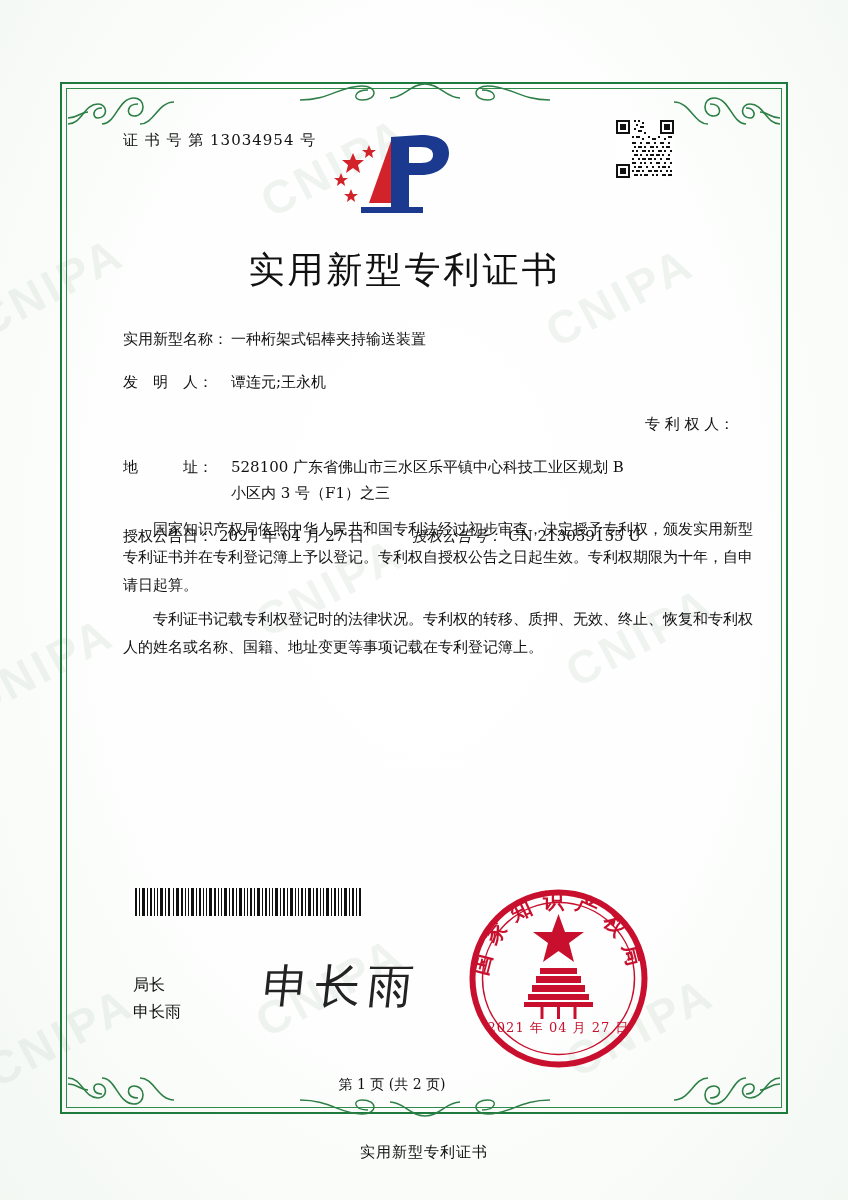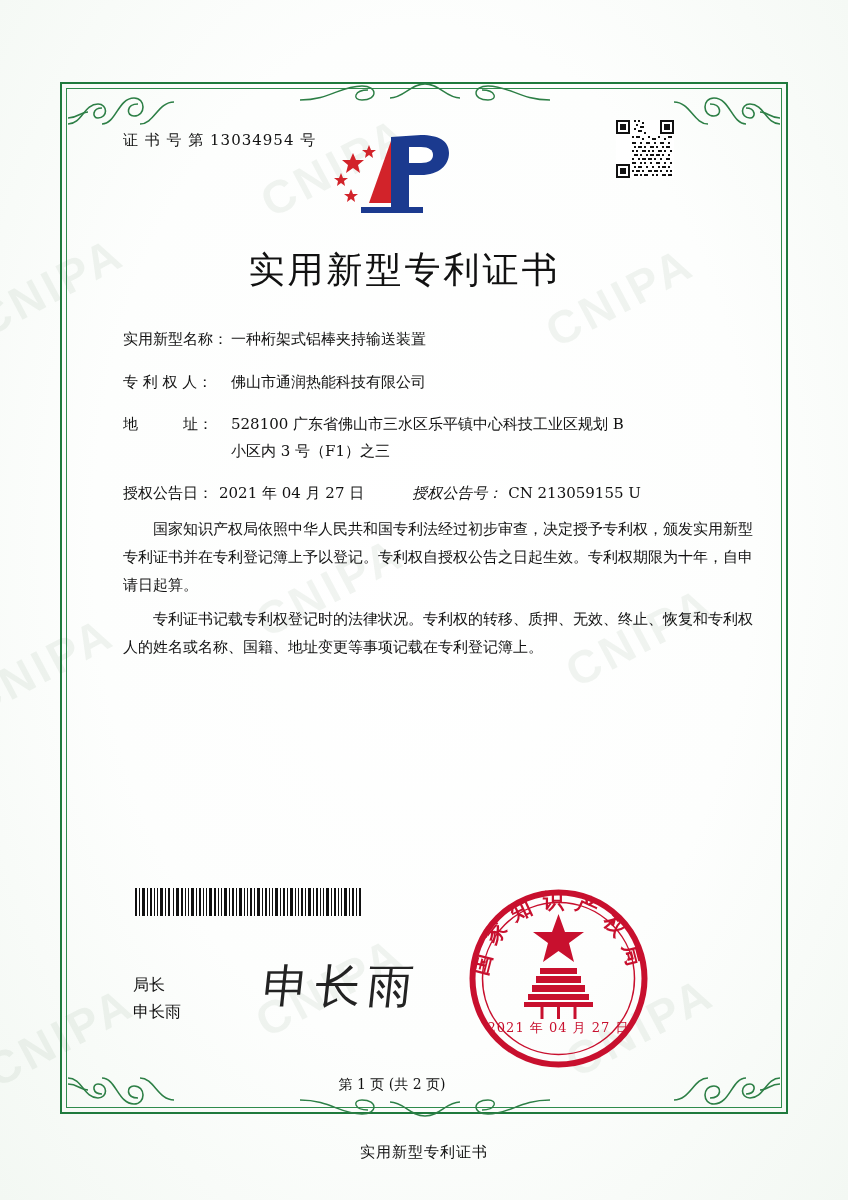--- a/index.html
+++ b/index.html
@@ -332,26 +332,29 @@
 
     <div class="title">实用新型专利证书</div>
 
     <div class="fields">
 
       <div class="frow">
         <div class="flabel">实用新型名称：</div>
         <div class="fvalue">一种桁架式铝棒夹持输送装置</div>
       </div>
 
+      <div class="frow">
+        <div class="flabel">发　明　人：</div>
+        <div class="fvalue">谭连元;王永机</div>
+      </div>
 
 
 
       <div class="frow">
         <div class="flabel">专 利 权 人：</div>
-        <div class="fvalue">佛山市通润热能科技有限公司</div>
       </div>
 
       <div class="frow">
         <div class="flabel">地　　　址：</div>
         <div class="fvalue">
           <span>528100 广东省佛山市三水区乐平镇中心科技工业区规划 B</span>
           <span class="sub">小区内 3 号（F1）之三</span>
         </div>
       </div>
 

